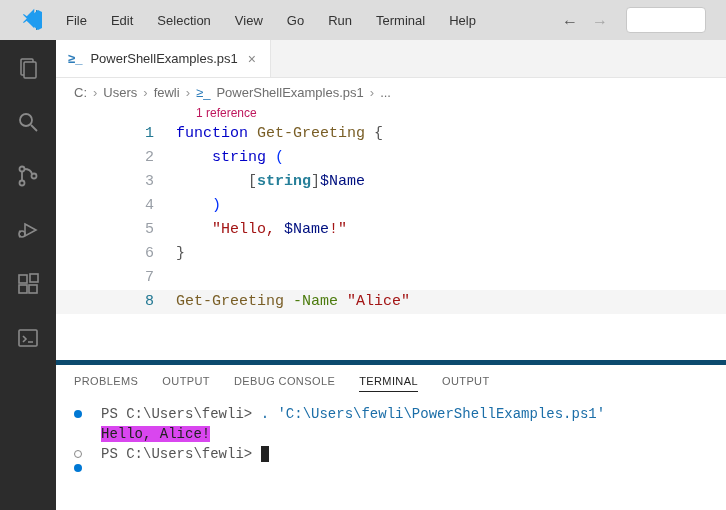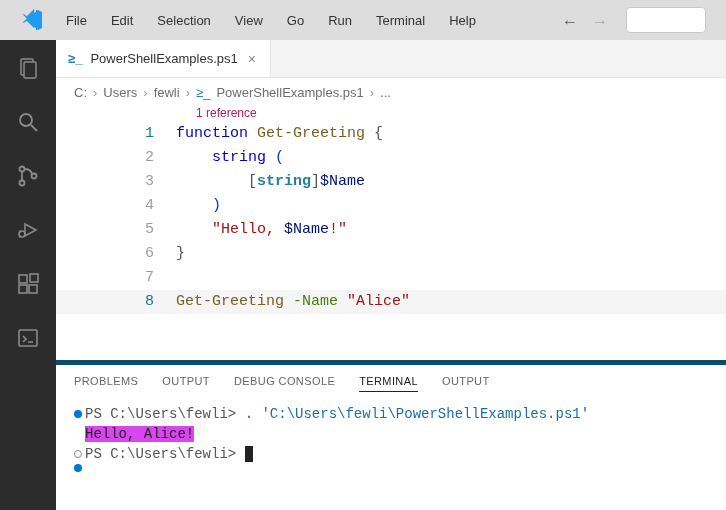--- a/index.html
+++ b/index.html
@@ -157,21 +157,21 @@
   .panel-tab { cursor: pointer; padding-bottom: 4px; }
   .panel-tab.active { color: #222; border-bottom: 1px solid #222; }
 
   .terminal {
     font-family: Consolas, "Courier New", monospace;
     font-size: 14px;
     line-height: 20px;
     padding: 6px 18px;
     flex: 1;
   }
-  .term-line { display: flex; align-items: center; gap: 3px; }
+  .term-line { display: flex; align-items: center; gap: 19px; }
   .bullet { width: 8px; height: 8px; border-radius: 50%; flex-shrink: 0; }
   .bullet.blue { background: #0078d4; }
   .bullet.hollow { border: 1px solid #888; background: transparent; }
   .term-text { white-space: pre; }
   .prompt { color: #555; }
   .path-str { color: #1b6ea8; }
   .hl { background: #d946ef; color: #222; }
   .cursor-block { display: inline-block; width: 8px; height: 16px; background: #222; vertical-align: middle; }
 </style>
 </head>

